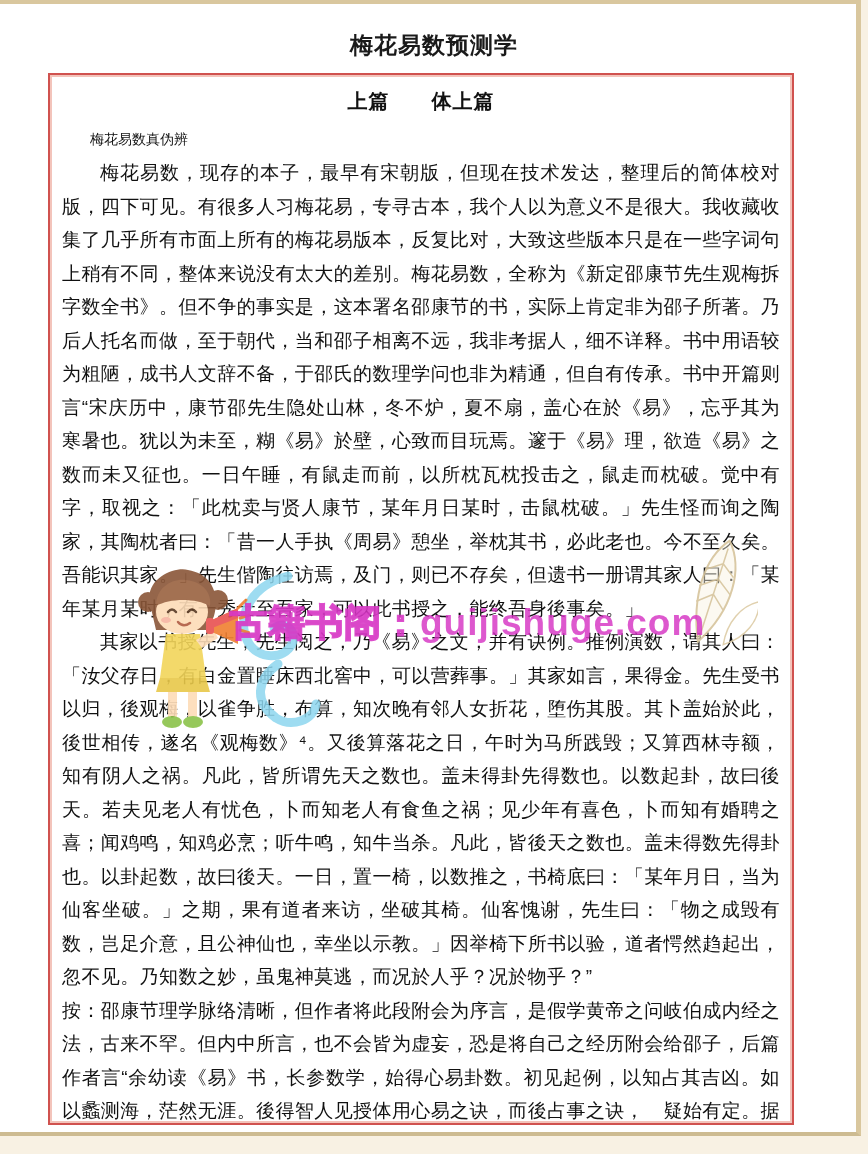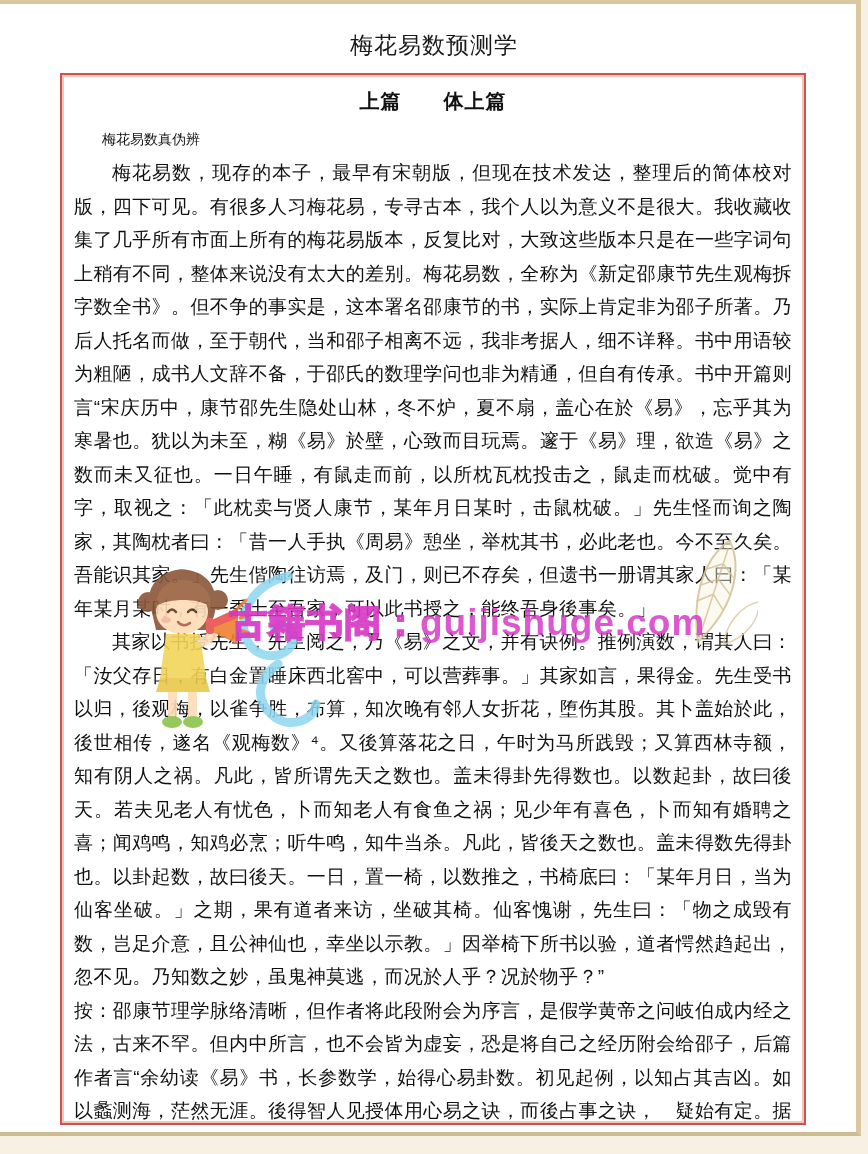--- a/index.html
+++ b/index.html
@@ -15,25 +15,25 @@
     position: absolute; left: 0; top: 0;
     width: 861px; height: 1136px;
     background: #ffffff;
     border-top: 4px solid #d9c79e;
     border-right: 5px solid #d9c79e;
     border-bottom: 4px solid #cdbb91;
   }
   .doc-title {
     position: absolute; left: 0; top: 30px; width: 868px;
     text-align: center;
-    font-size: 23px; font-weight: normal; color: #1a1a1a;
+    font-size: 23px; font-weight: bold; color: #1a1a1a;
     letter-spacing: 1px;
   }
   .redbox {
-    position: absolute; left: 60px; top: 73px;
+    position: absolute; left: 48px; top: 73px;
     width: 746px; height: 1052px;
     border: 2px solid #d0524f;
     box-shadow: inset 0 0 0 2px #f3c4bb;
     background: transparent;
     padding: 10px 12px 4px 12px;
     overflow: hidden;
   }
   .center-heading {
     text-align: center;
     font-size: 20px; font-weight: bold; color: #111;

